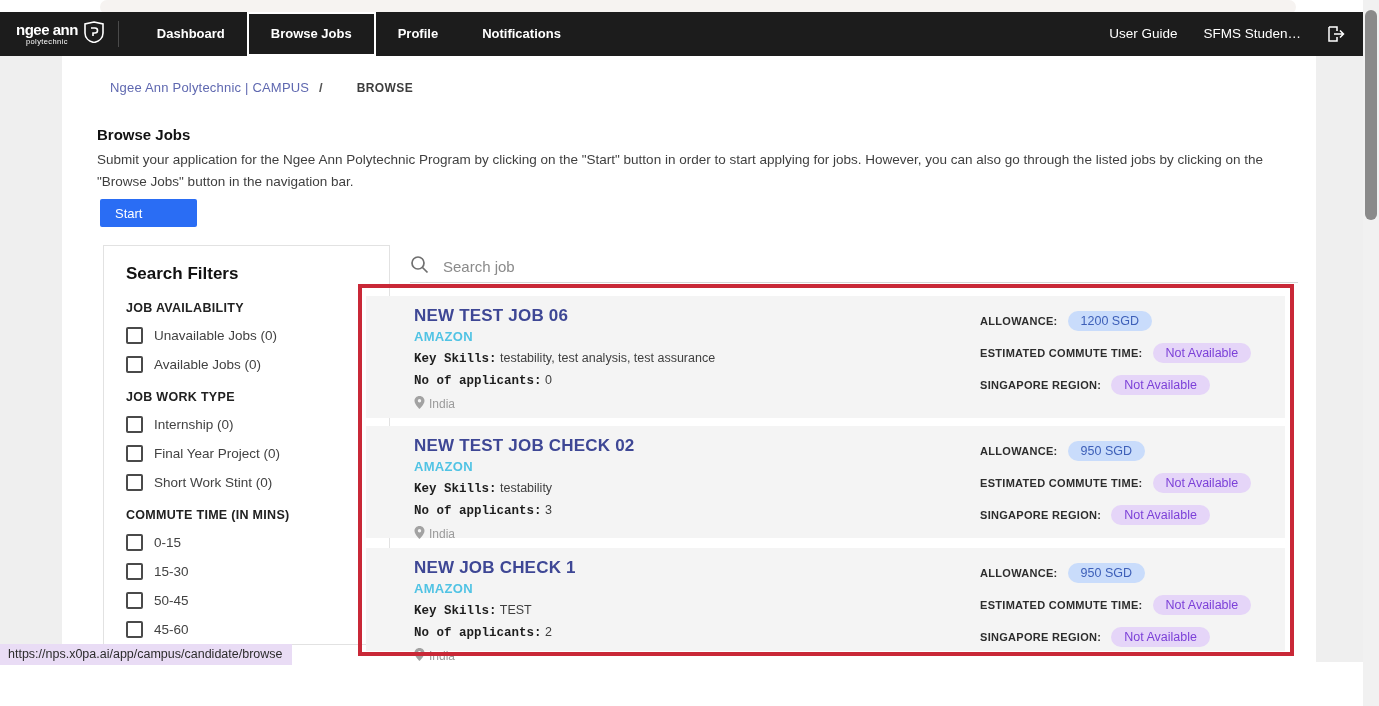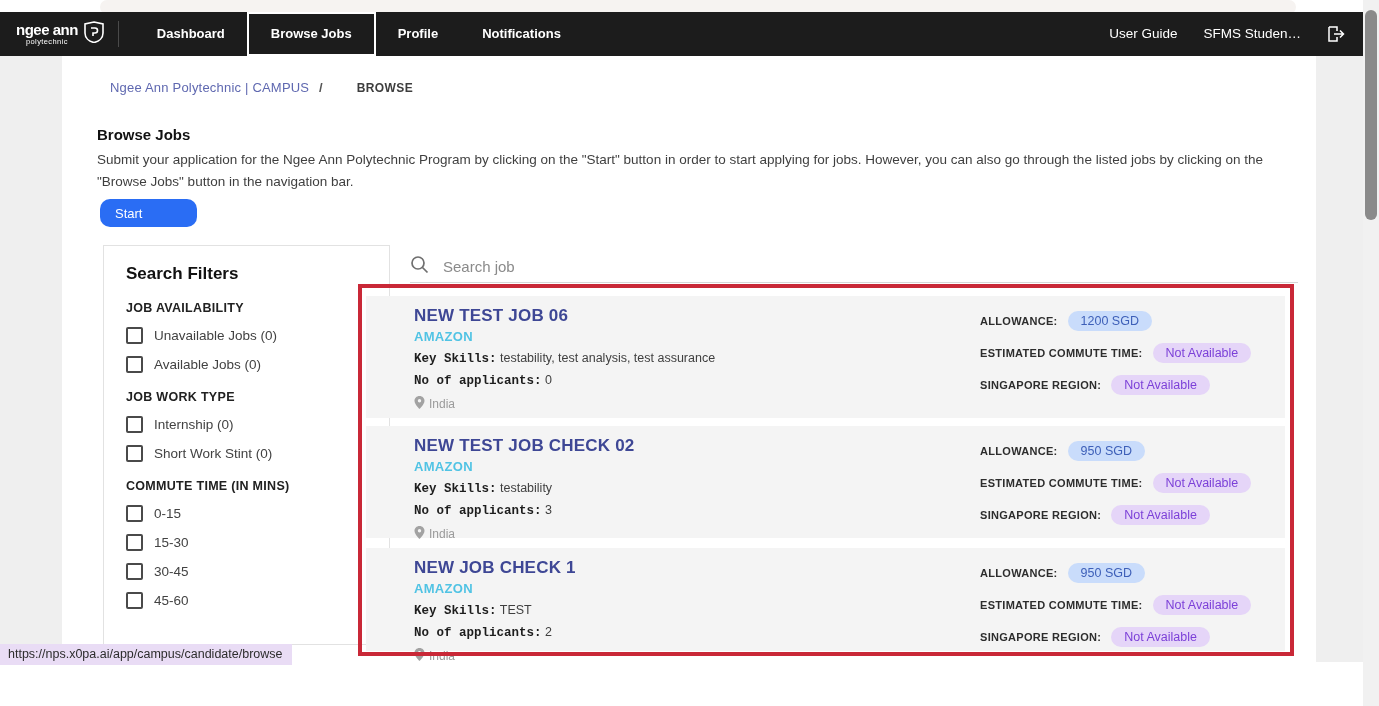--- a/index.html
+++ b/index.html
@@ -39,21 +39,21 @@
   .breadcrumb { position:absolute; left:110px; top:80px; font-size:13px; letter-spacing:0.2px; }
   .crumb-link { color:#5f68b0; cursor:pointer; }
   .crumb-sep { color:#555; margin:0 6px; font-weight:bold; }
   .crumb-current { color:#3d3d3d; font-weight:bold; font-size:12px; letter-spacing:0.4px;padding-left:24px; }
 
   
   .page-title { position:absolute; left:97px; top:126px; font-size:15px; font-weight:bold; color:#111; }
   .page-desc { position:absolute; left:97px; top:149px; width:1196px; font-size:13.5px;
                color:#3f3f3f; line-height:1.65; }
   .start-btn { position:absolute; left:100px; top:199px; width:97px; height:28px; background:#2a6df4;
-               color:#fff; font-size:13px; border:none; border-radius:10px; text-align:left;
+               color:#fff; font-size:13px; border:none; border-radius:2px; text-align:left;
                padding-left:15px; cursor:pointer; font-family:inherit; }
 
   
   .filters { position:absolute; left:103px; top:245px; width:287px; height:400px;
              border:1px solid #e2e2e2; background:#fff; padding:18px 22px; overflow:hidden; }
   .filters-title { font-size:17px; font-weight:bold; color:#111; margin-bottom:6px; }
   .filter-group-label { font-size:12.5px; font-weight:bold; color:#212121; letter-spacing:0.3px;
                         margin-top:17px; margin-bottom:2px; }
   .filter-option { display:flex; align-items:center; gap:11px; margin-top:11px; height:18px; cursor:pointer; }
   .cbx { width:17px; height:17px; border:2px solid #4a4a4a; border-radius:2px; background:#fff; flex:0 0 auto; }
@@ -155,35 +155,39 @@
       <span class="filter-option-label">Available Jobs (0)</span>
     </div>
 
     <div class="filter-group-label">JOB WORK TYPE</div>
     <div class="filter-option">
       <span class="cbx"></span>
       <span class="filter-option-label">Internship (0)</span>
     </div>
     <div class="filter-option">
       <span class="cbx"></span>
+      <span class="filter-option-label">Final Year Project (0)</span>
+    </div>
+    <div class="filter-option">
+      <span class="cbx"></span>
       <span class="filter-option-label">Short Work Stint (0)</span>
     </div>
 
     <div class="filter-group-label">COMMUTE TIME (IN MINS)</div>
     <div class="filter-option">
       <span class="cbx"></span>
       <span class="filter-option-label">0-15</span>
     </div>
     <div class="filter-option">
       <span class="cbx"></span>
       <span class="filter-option-label">15-30</span>
     </div>
     <div class="filter-option">
       <span class="cbx"></span>
-      <span class="filter-option-label">30-45</span>
+      <span class="filter-option-label">50-45</span>
     </div>
     <div class="filter-option">
       <span class="cbx"></span>
       <span class="filter-option-label">45-60</span>
     </div>
 
   </div>
 
   <div class="search-wrap">
     <span>

